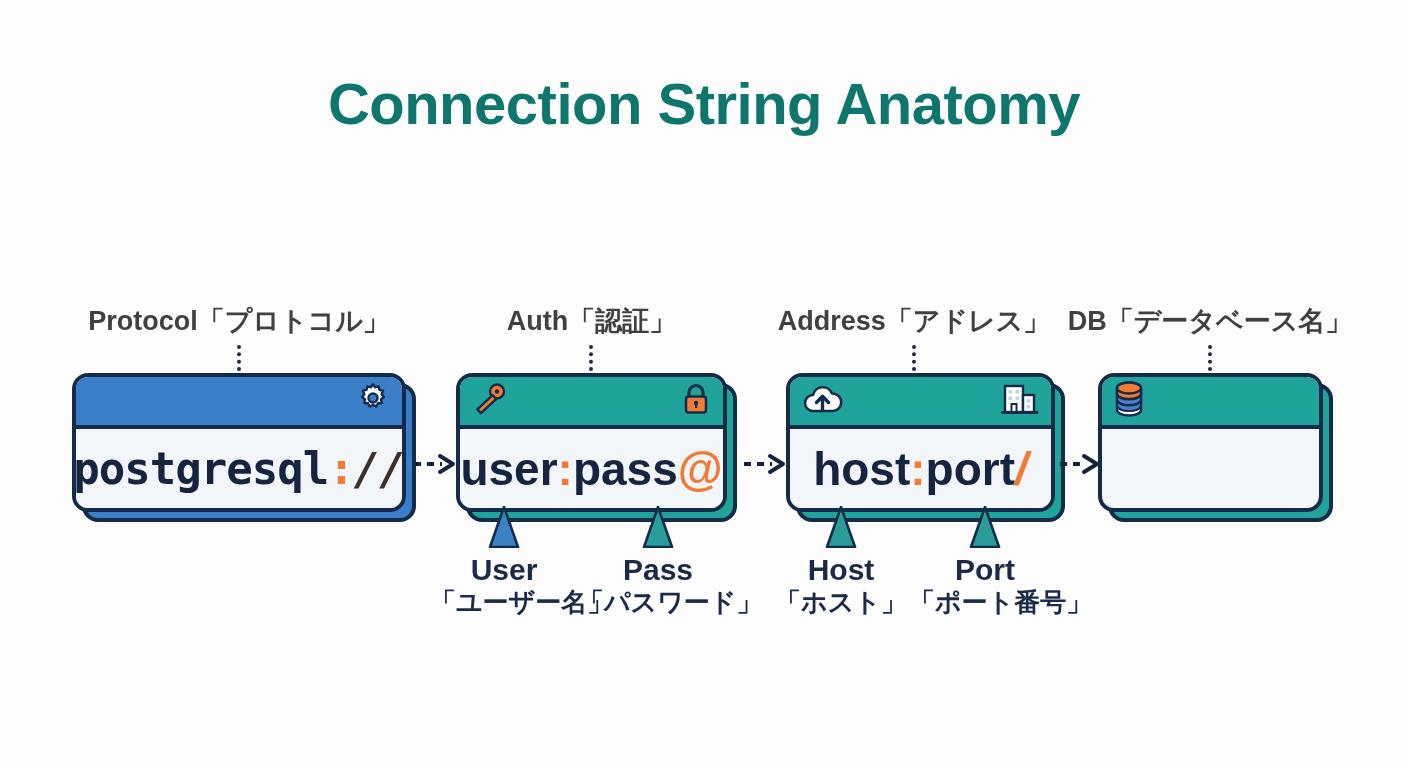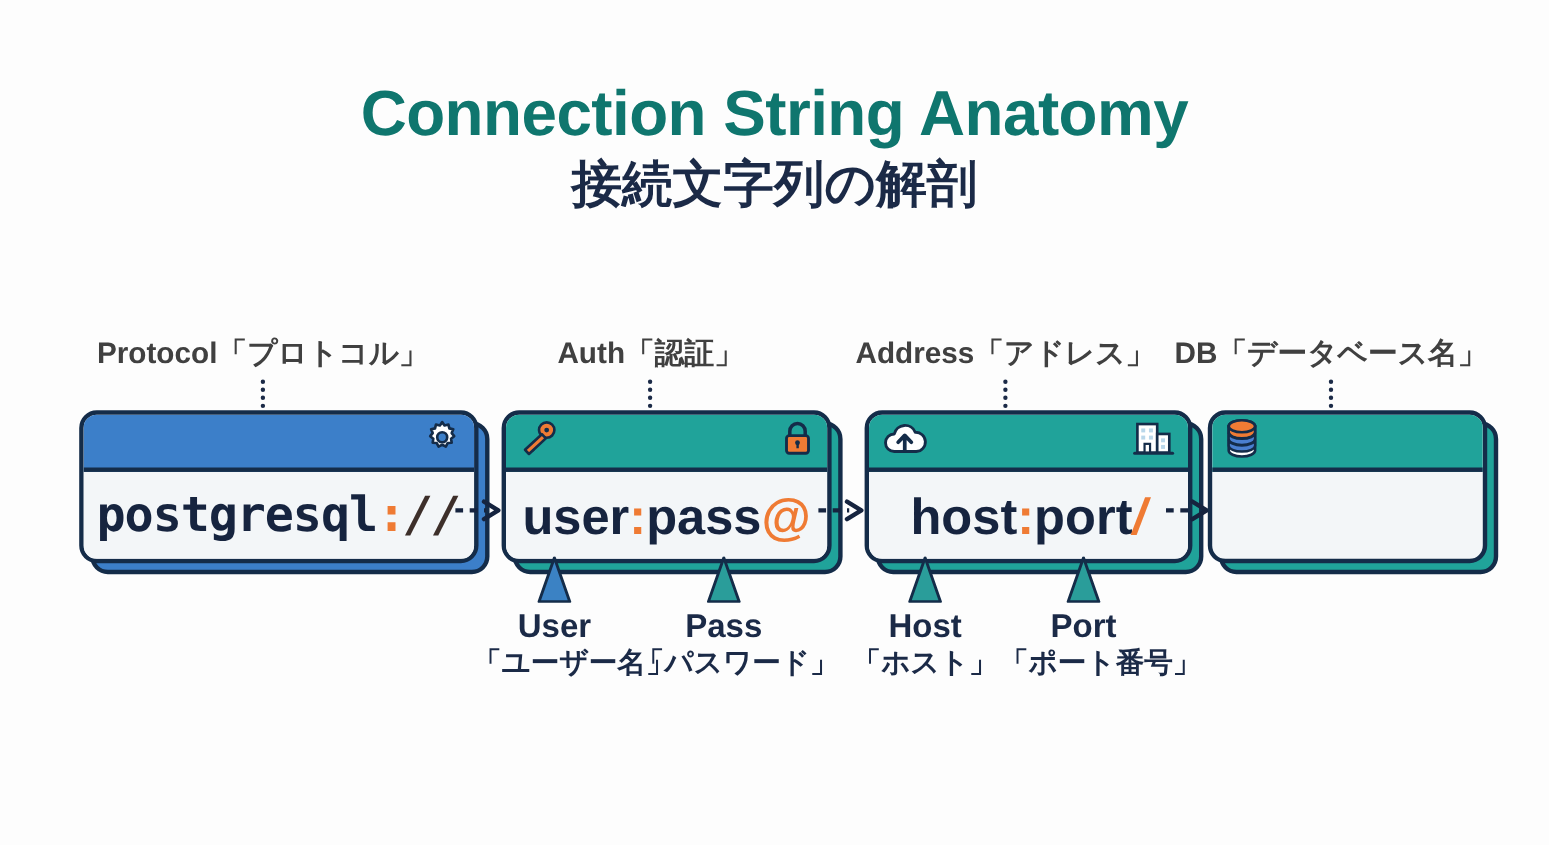--- a/index.html
+++ b/index.html
@@ -28,21 +28,21 @@
     position:absolute;text-align:center;
     font-size:27px;font-weight:bold;color:#404040;
     white-space:nowrap;line-height:1;
   }
   .dotline{
     position:absolute;width:0;border-left:4px dotted #1b2a47;
     height:26px;
   }
 
   
-  .card{position:absolute;padding-left:29px;}
+  .card{position:absolute;}
   .card .shadow{
     position:absolute;left:10px;top:10px;width:100%;height:100%;
     border:4px solid #142c49;border-radius:16px;
     box-sizing:border-box;
   }
   .card .front{
     position:absolute;left:0;top:0;width:100%;height:100%;
     border:4px solid #142c49;border-radius:16px;
     box-sizing:border-box;overflow:hidden;
     background:#f3f6f8;
@@ -87,21 +87,20 @@
   .cal-en{font-size:30px;}
   .cal-jp{font-size:26px;display:block;margin-top:2px;}
 </style>
 </head>
 <body>
 
 <div class="stage">
 
   <div class="title-block">
     <div class="title">Connection String Anatomy</div>
-    <div class="subtitle">接続文字列の解剖</div>
   </div>
 
   <div class="grp-label" style="left:72px;top:308px;width:334px;">Protocol「プロトコル」</div>
   <div class="dotline" style="left:237px;top:345px;"></div>
 
   <div class="grp-label" style="left:456px;top:308px;width:271px;">Auth「認証」</div>
   <div class="dotline" style="left:589px;top:345px;"></div>
 
   <div class="grp-label" style="left:772px;top:308px;width:284px;">Address「アドレス」</div>
   <div class="dotline" style="left:912px;top:345px;"></div>

